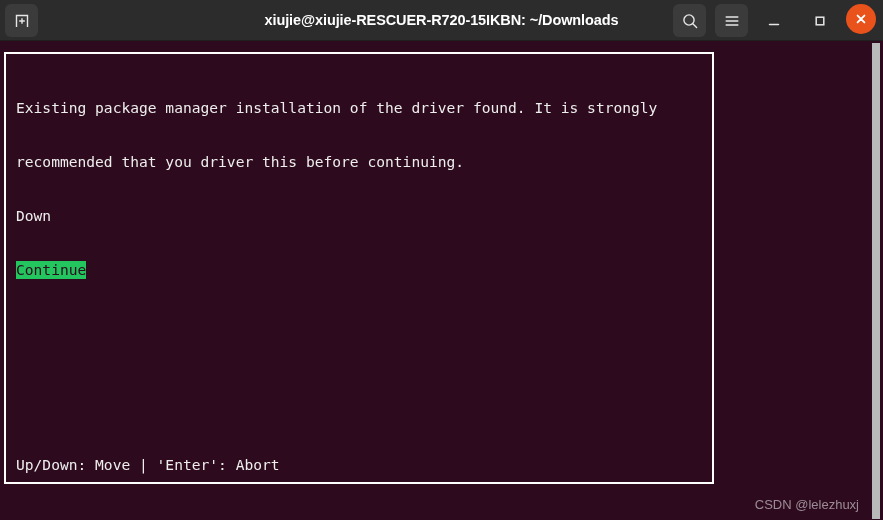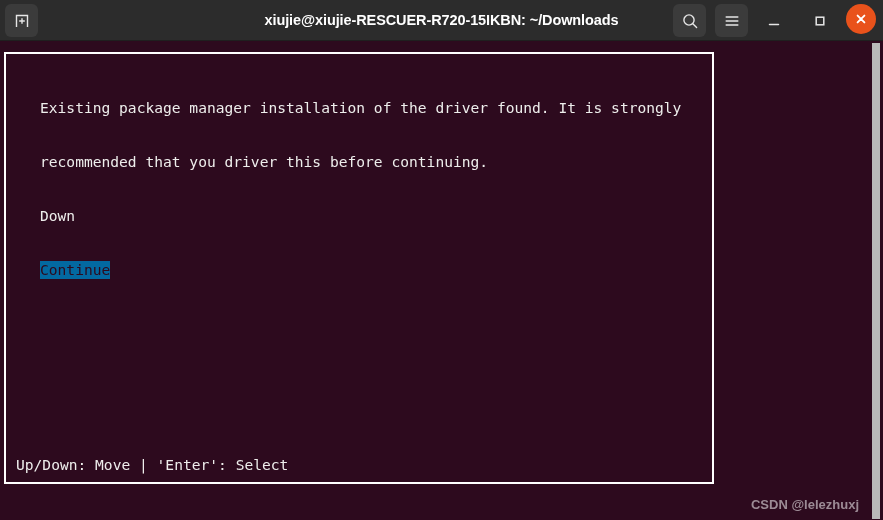--- a/index.html
+++ b/index.html
@@ -112,28 +112,28 @@
     letter-spacing: 0px;
   }
 
   .dlg-lines {
     position: absolute;
     left: 10px;
     top: 9px;
     width: 690px;
   }
 
-  .dlg-line { display: block; height: 18px; margin-left: 24px; }
+  .dlg-line { display: block; height: 18px; }
 
   .menu-item {
     display: inline-block;
     height: 18px;
   }
   .menu-item.selected {
-    background: #0369a1;
+    background: #22c55e;
     color: #2d0a1e;
   }
 
   .hint-line {
     position: absolute;
     left: 10px;
     bottom: 8px;
   }
 
   
@@ -157,21 +157,20 @@
 
   
   .watermark {
     position: absolute;
     right: 24px;
     bottom: 8px;
     color: #b5a8b0;
     font-size: 13px;
     font-family: "Liberation Sans", sans-serif;
     opacity: 0.82;
-    font-weight: bold;
   }
 </style>
 </head>
 <body>
 
 <div id="app">
 
   <div class="titlebar">
 
     <div class="tb-btn new-tab-btn">
@@ -231,21 +230,21 @@
 
     <div class="dialog">
 
       <div class="dlg-lines term-text">
         <span class="dlg-line">Existing package manager installation of the driver found. It is strongly</span>
         <span class="dlg-line">recommended that you driver this before continuing.</span>
         <span class="dlg-line"><span class="menu-item">Down</span></span>
         <span class="dlg-line"><span class="menu-item selected">Continue</span></span>
       </div>
 
-      <div class="hint-line term-text">Up/Down: Move | 'Enter': Select</div>
+      <div class="hint-line term-text">Up/Down: Move | 'Enter': Abort</div>
     </div>
 
     <div class="watermark">CSDN @lelezhuxj</div>
   </div>
 
   <div class="scrollbar-track">
     <div class="scrollbar-thumb"></div>
   </div>
 
 </div>

